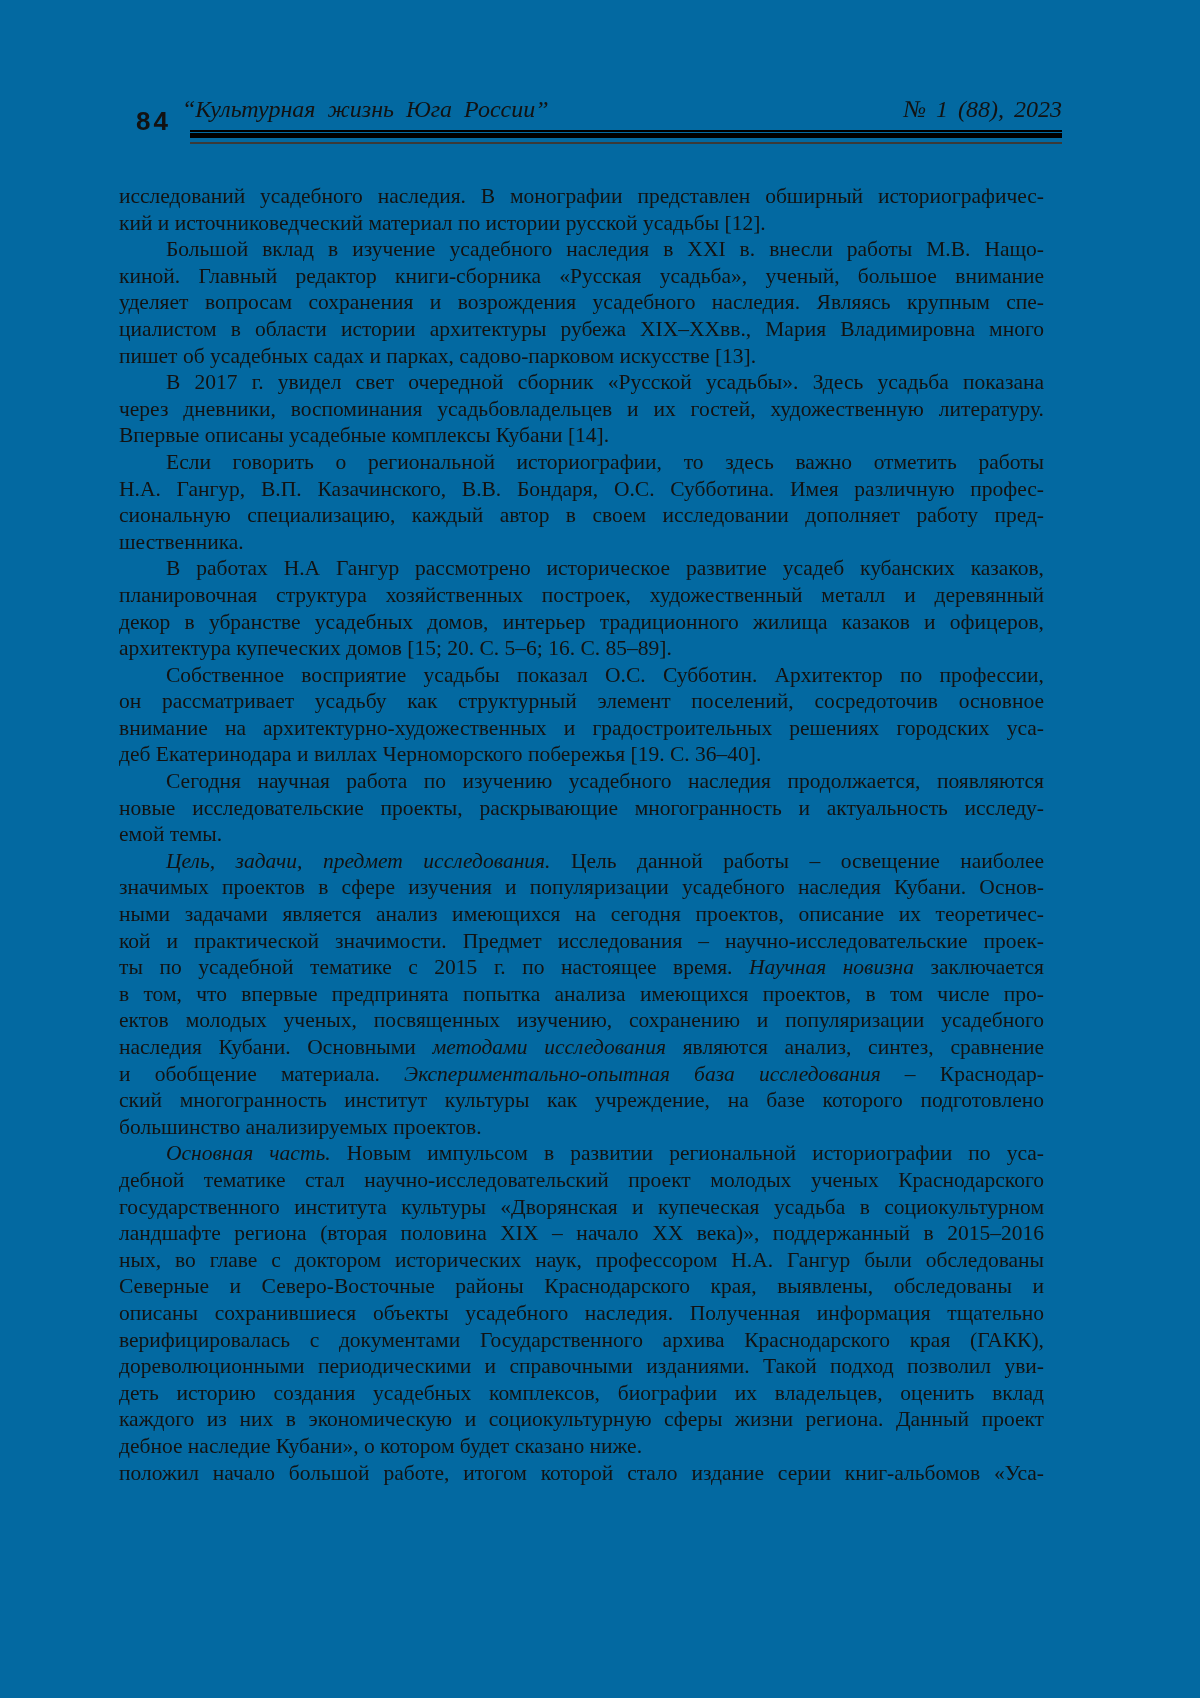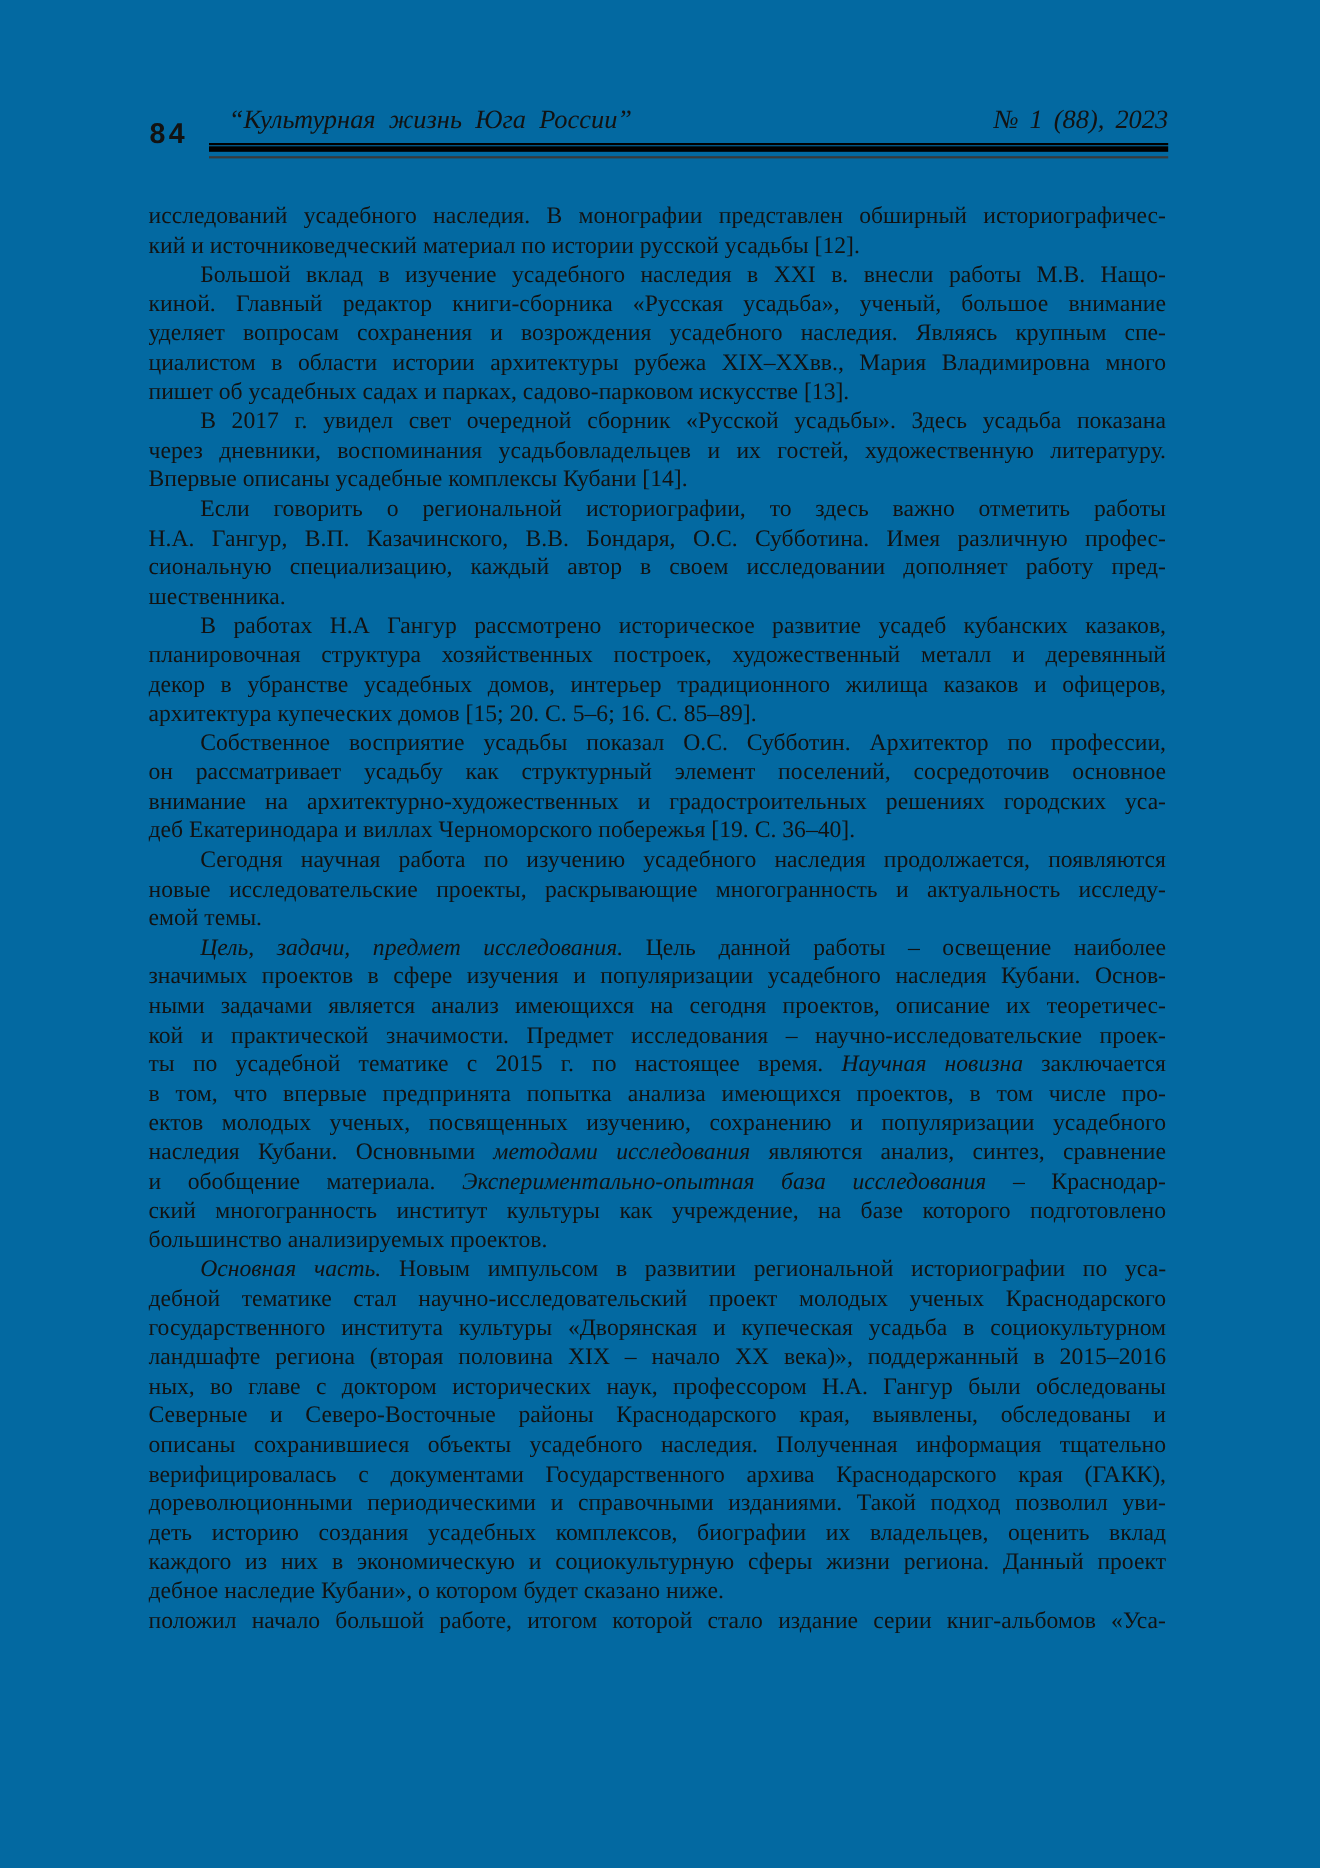--- a/index.html
+++ b/index.html
@@ -12,34 +12,34 @@
     font-family:"Liberation Serif","DejaVu Serif",serif;
     overflow:hidden;
   }
   
   .page-number {
     position:absolute; left:136px; top:106px;
     font-family:"Liberation Sans","DejaVu Sans",sans-serif;
     font-weight:bold; font-size:26px; letter-spacing:3px;
   }
   .running-title {
-    position:absolute; left:208px; top:96px;
+    position:absolute; left:182px; top:96px;
     font-style:italic; font-size:24px; word-spacing:6px;
   }
   .issue-label {
     position:absolute; right:138px; top:96px;
     font-style:italic; font-size:24px; word-spacing:4px;
   }
   .header-rules { position:absolute; left:190px; top:130px; width:872px; }
   .rule-a { height:2px;  background:#000; margin-bottom:1px; }
   .rule-b { height:5px;  background:#000; margin-bottom:4px; }
   .rule-c { height:2px;  background:#3a3a3a; }
   
   .article-body {
-    position:absolute; left:135px; top:183px; width:925px;
+    position:absolute; left:119px; top:183px; width:925px;
     font-size:21.5px; line-height:26.6px;
   }
   .para { margin:0; }
   .line {
     text-align:justify;
     text-align-last:justify;
     height:26.6px;
     overflow:hidden;
     white-space:nowrap;
   }

